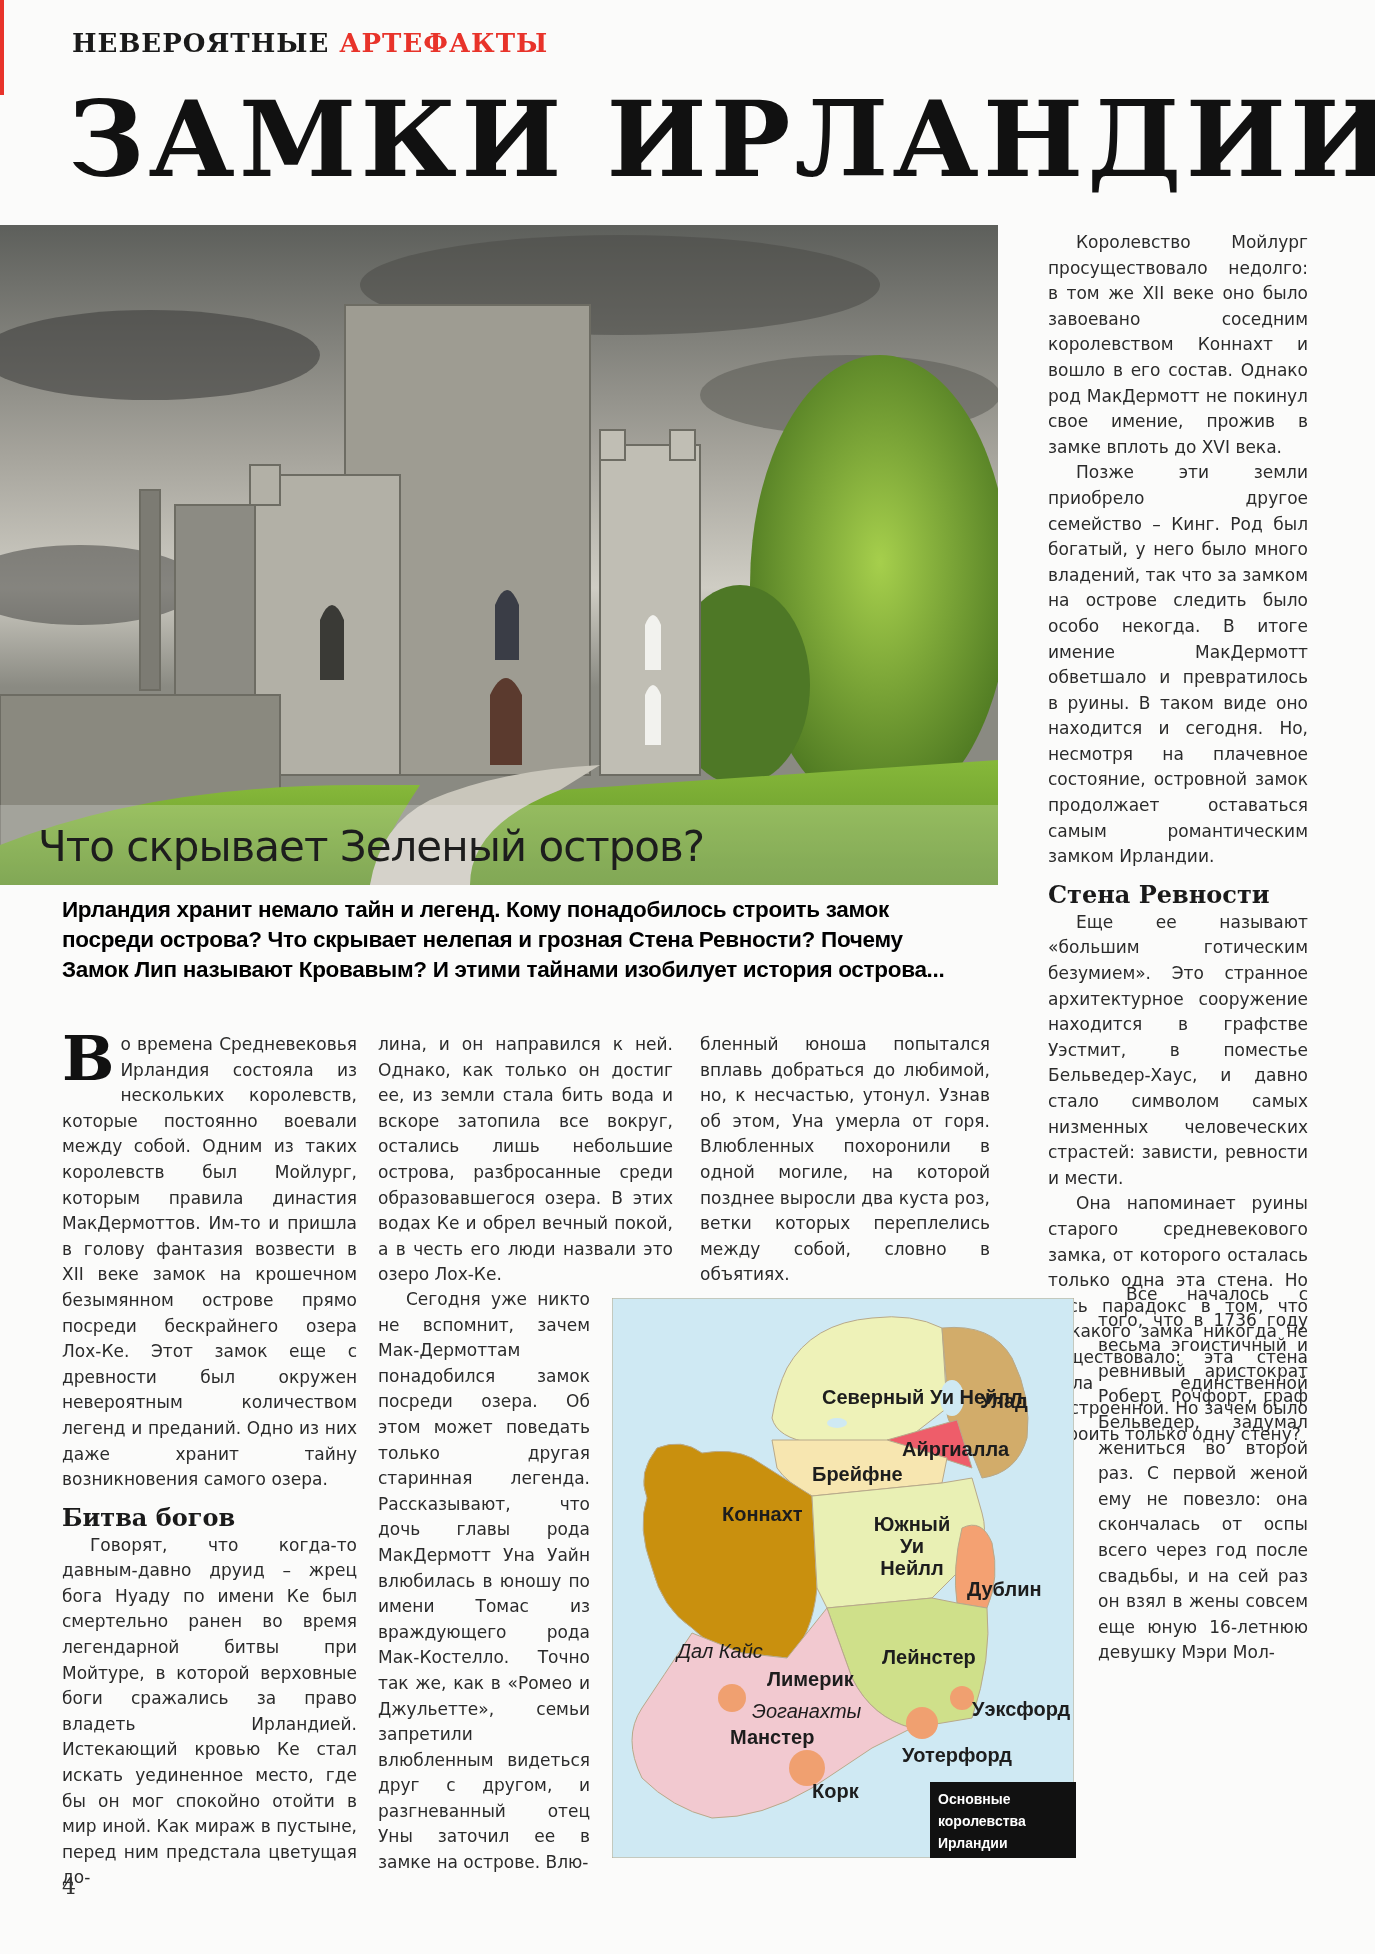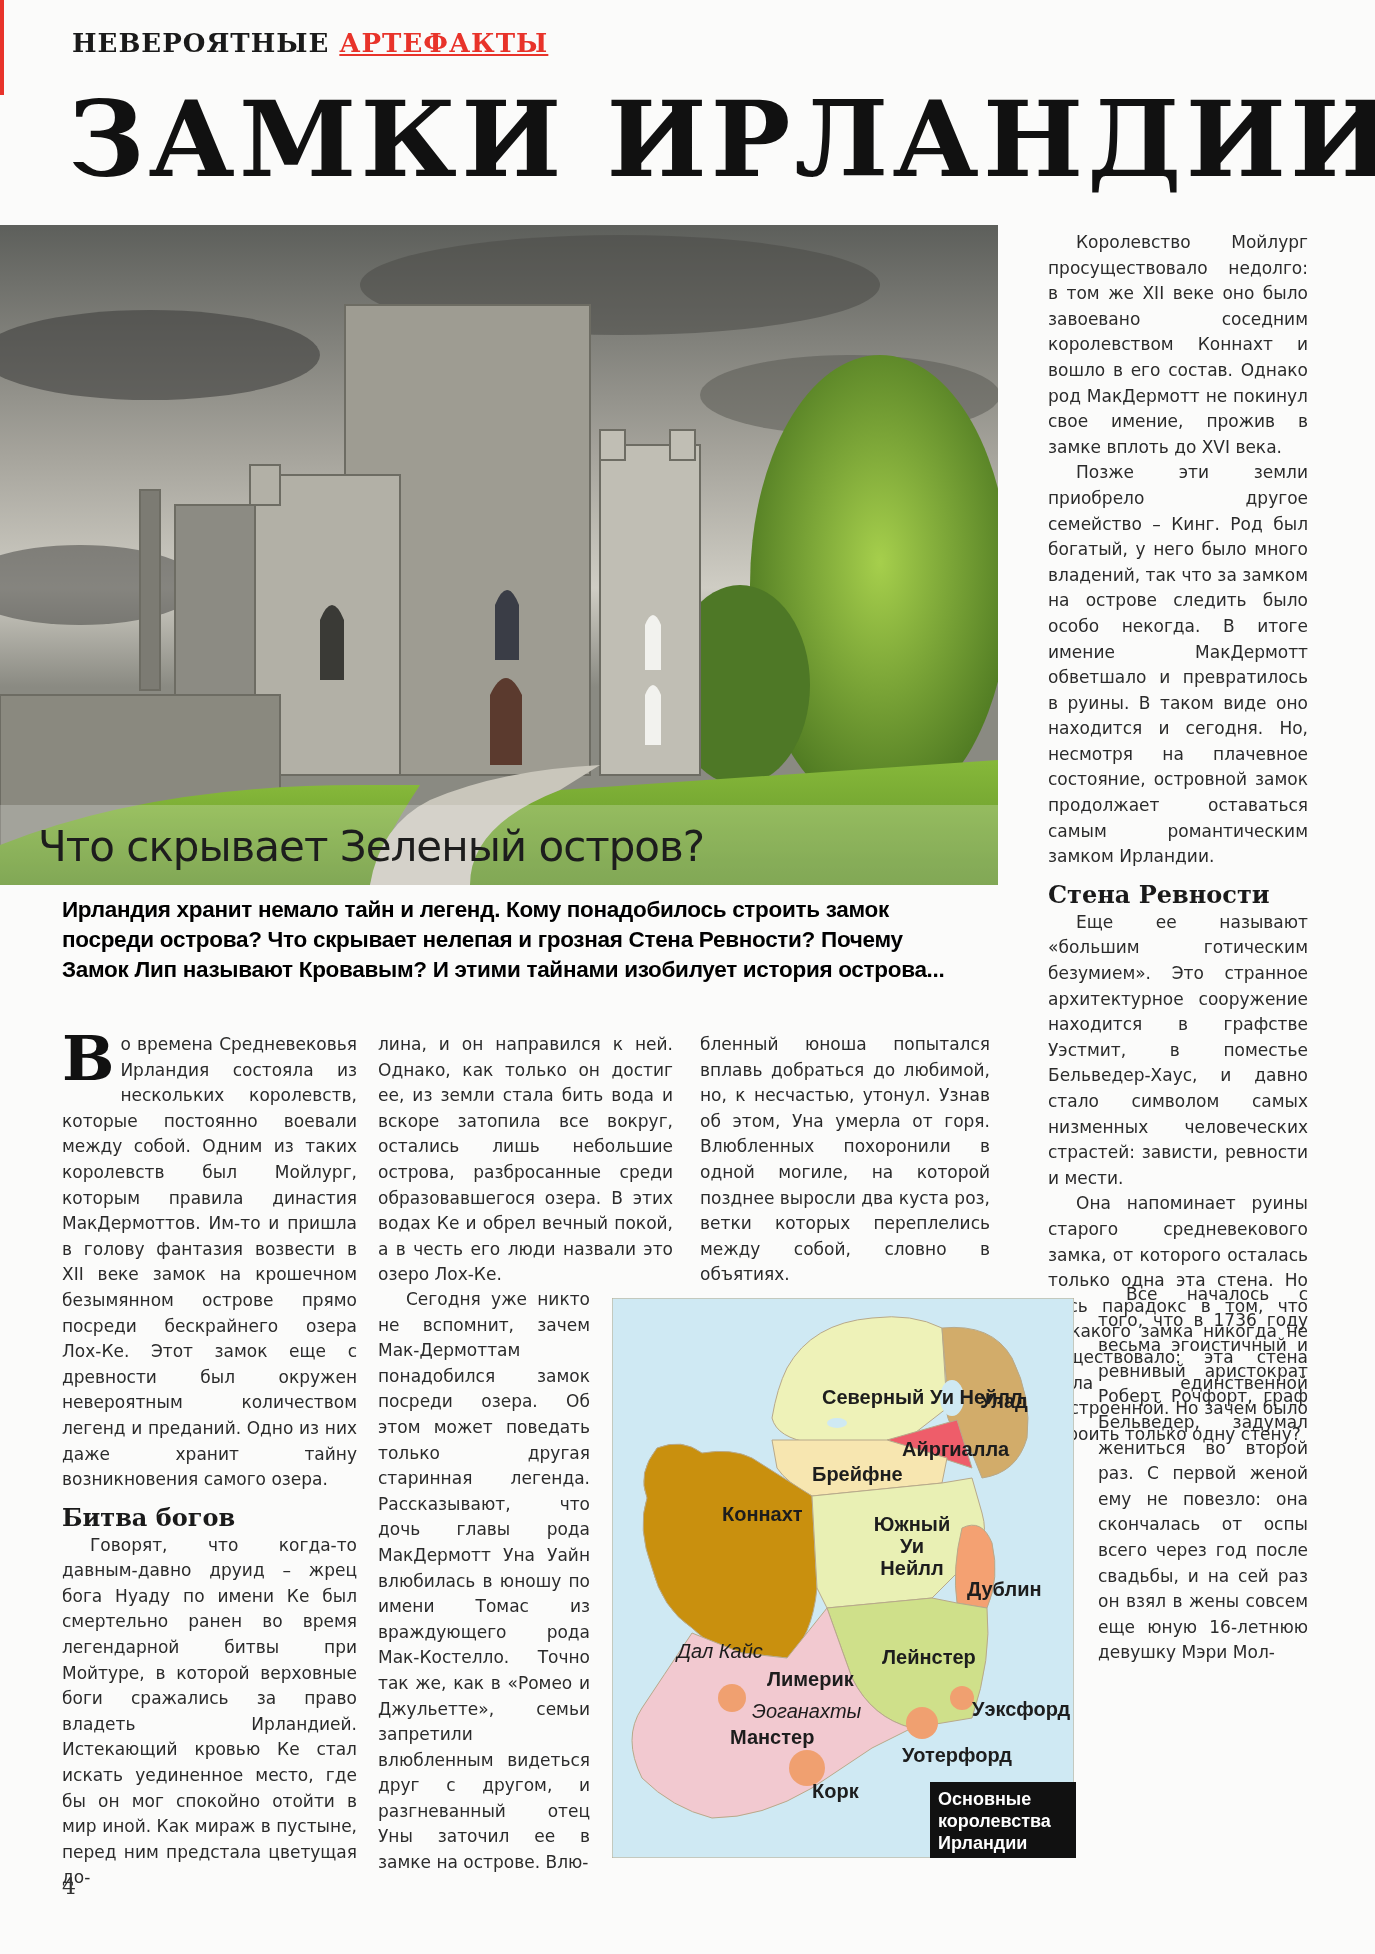--- a/index.html
+++ b/index.html
@@ -8,21 +8,21 @@
     background: #fbfbfa;
     font-family: "DejaVu Sans", sans-serif;
     color: #2a2a2a;
   }
   .edge-bar { position: absolute; left: 0; top: 0; width: 4px; height: 95px; background: #e8332a; }
   .kicker {
     position: absolute; left: 72px; top: 28px;
     font-family: "DejaVu Serif", serif; font-weight: 900; font-size: 26px; letter-spacing: 1px;
   }
   .kicker .k1 { color: #1a1a1a; }
-  .kicker .k2 { color: #e8332a; text-decoration: underline; }
+  .kicker .k2 { color: #e8332a; }
   .title {
     position: absolute; left: 68px; top: 88px;
     font-family: "DejaVu Serif", serif; font-weight: 900; font-size: 104px; letter-spacing: 4px;
     color: #111; line-height: 1; transform: scaleX(1.02); transform-origin: left;
   }
   
   .hero {
     position: absolute; left: 0; top: 225px; width: 998px; height: 660px; overflow: hidden;
     background: linear-gradient(180deg, #6f6f6a 0%, #9b9a92 25%, #c9c8c0 45%, #8d8d85 60%, #6f7a55 68%, #7aa53a 82%, #8fbc3a 100%);
   }
@@ -59,21 +59,21 @@
   .map {
     position: absolute; left: 612px; top: 1298px; width: 462px; height: 560px; background: #0f766e; overflow: hidden;
   }
   .map svg { position: absolute; left: 0; top: 0; }
   .map-label {
     position: absolute; font-family: "Liberation Sans", sans-serif; font-weight: bold; font-size: 20px; color: #1d1d1d; line-height: 22px; text-align: center;
   }
   .map-label.it { font-style: italic; font-weight: normal; }
   .map-legend {
     position: absolute; left: 930px; top: 1782px; width: 146px; height: 76px; background: #111; color: #fff;
-    font-family: "Liberation Sans", sans-serif; font-weight: bold; font-size: 18px; line-height: 22px; padding: 6px 8px; box-sizing: border-box;
+    font-family: "Liberation Sans", sans-serif; font-weight: bold; font-size: 14px; line-height: 22px; padding: 6px 8px; box-sizing: border-box;
   }
   .page-num {
     position: absolute; left: 62px; top: 1874px; font-family: "DejaVu Serif", serif; font-size: 22px; color: #333;
   }
 </style>
 </head>
 <body>
 
 <div class="edge-bar" style="background: rgb(232, 51, 42);"></div>
 

